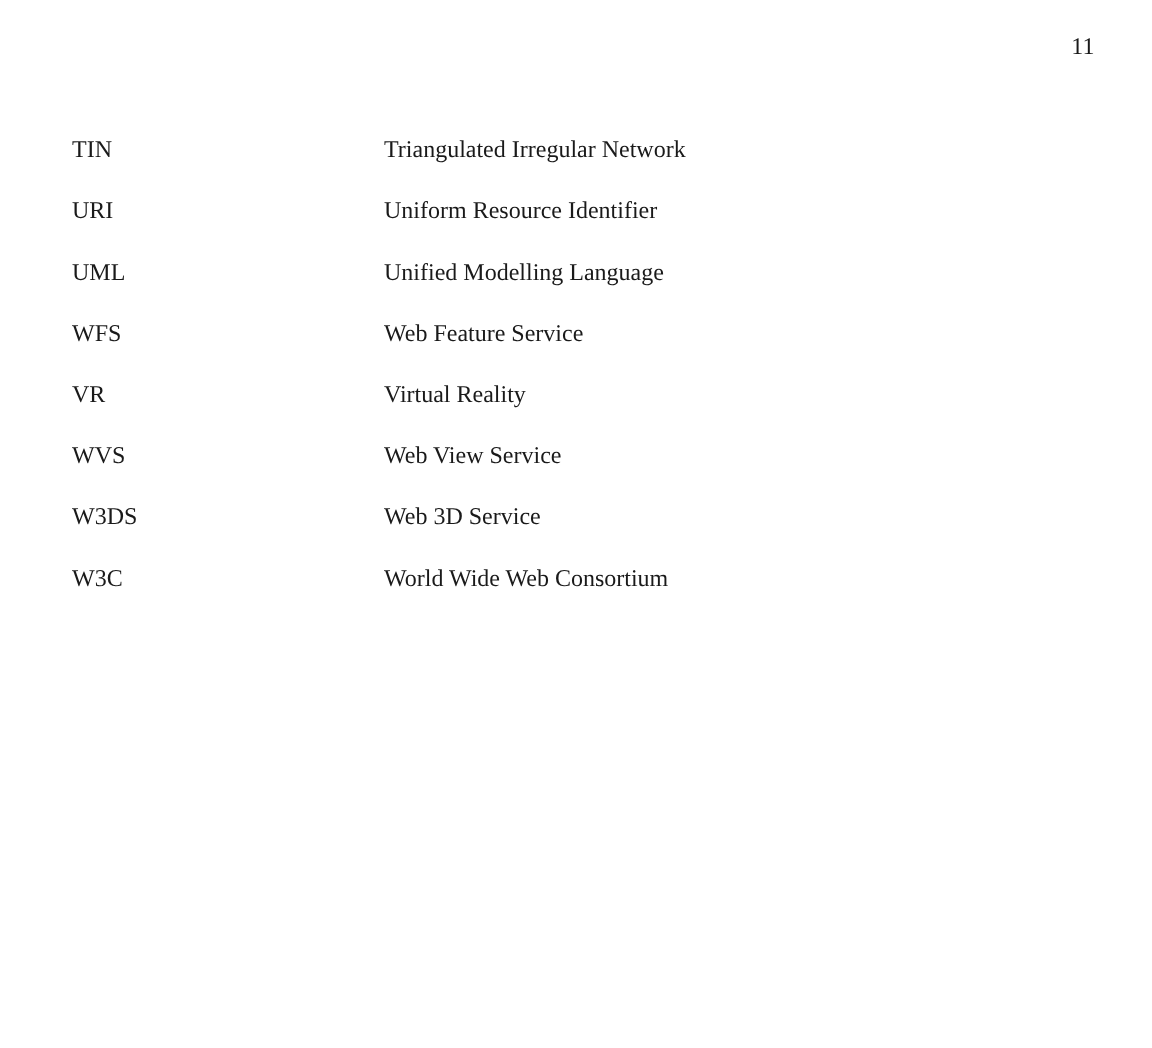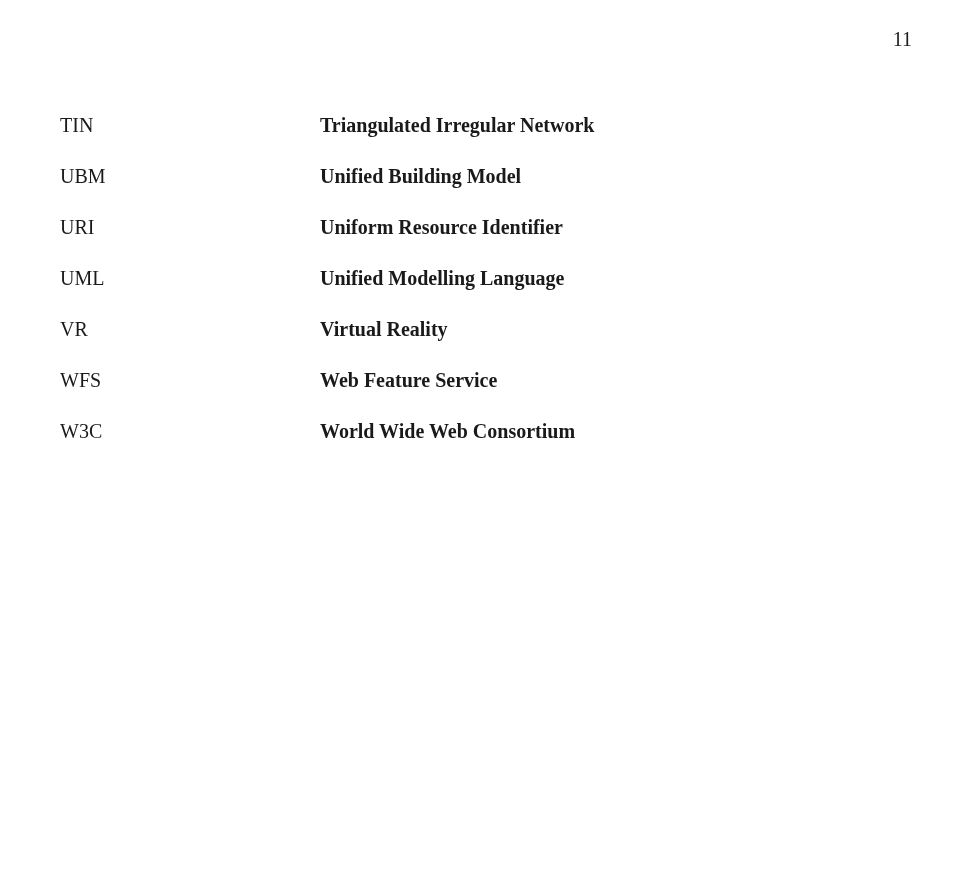--- a/index.html
+++ b/index.html
@@ -45,55 +45,59 @@
 
     .acronym-table tr td:first-child {
       width: 260px;
       font-size: 20px;
       font-weight: normal;
       color: #1a1a1a;
     }
 
     .acronym-table tr td:last-child {
       font-size: 20px;
-      font-weight: bold;
+      font-weight: normal;
       color: #1a1a1a;
     }
   </style>
 </head>
 <body>
 
 <div class="page-number">11</div>
 
 <div class="content">
   <table class="acronym-table">
     <tbody id="acronym-body">
     <tr>
           <td>TIN</td>
           <td>Triangulated Irregular Network</td>
         </tr>
         <tr>
-          <td>UBM</td>
-          <td>Unified Building Model</td>
-        </tr>
-        <tr>
           <td>URI</td>
           <td>Uniform Resource Identifier</td>
         </tr>
         <tr>
           <td>UML</td>
           <td>Unified Modelling Language</td>
         </tr>
         <tr>
+          <td>WFS</td>
+          <td>Web Feature Service</td>
+        </tr>
+        <tr>
           <td>VR</td>
           <td>Virtual Reality</td>
         </tr>
         <tr>
-          <td>WFS</td>
-          <td>Web Feature Service</td>
+          <td>WVS</td>
+          <td>Web View Service</td>
+        </tr>
+        <tr>
+          <td>W3DS</td>
+          <td>Web 3D Service</td>
         </tr>
         <tr>
           <td>W3C</td>
           <td>World Wide Web Consortium</td>
         </tr>
       </tbody>
   </table>
 </div>
 
 </body></html>

